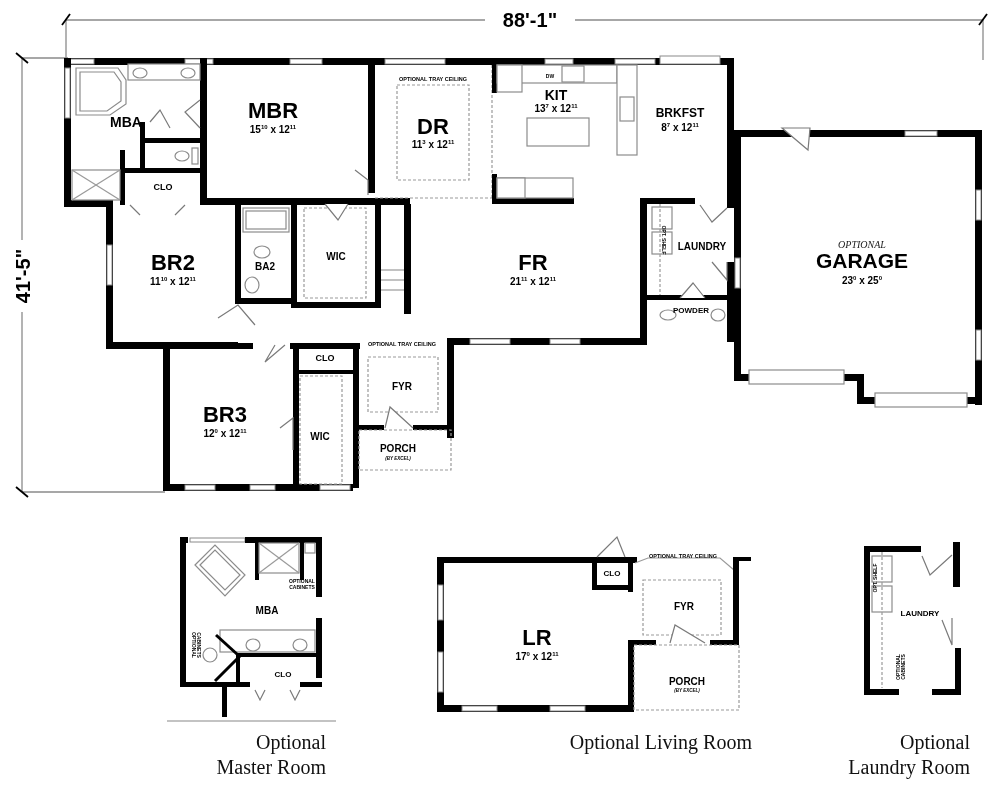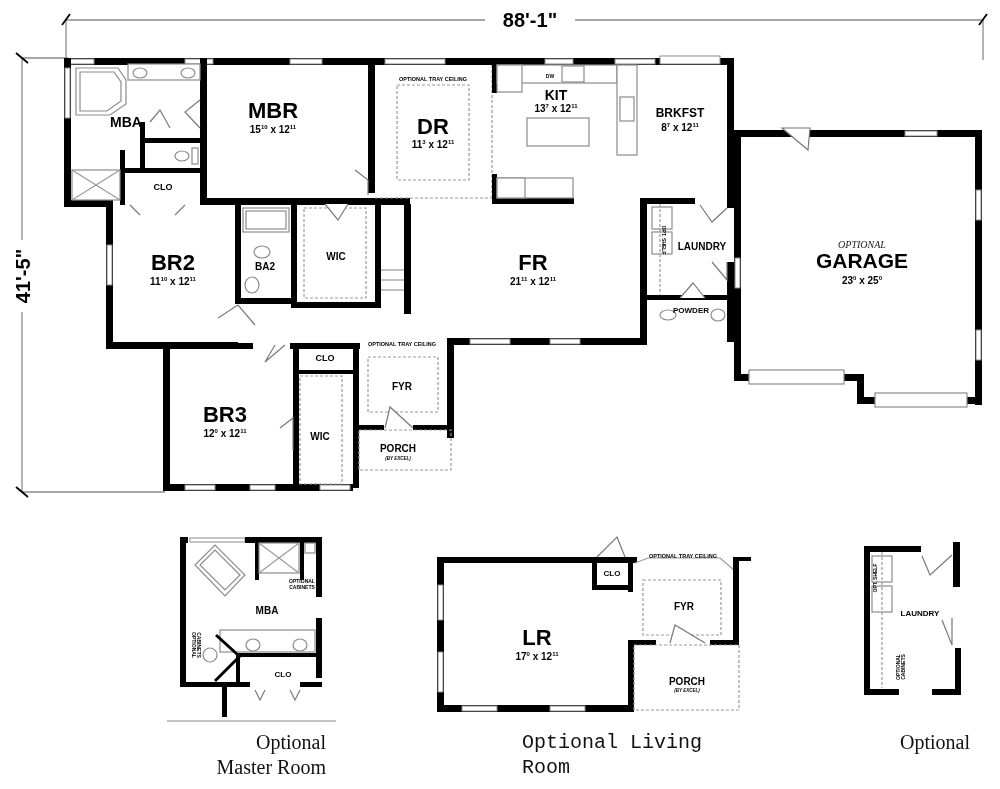--- a/index.html
+++ b/index.html
@@ -308,16 +308,17 @@
     <text class="room-sm" font-size="5" transform="translate(877,578) rotate(-90)">OPT. SHELF</text>
     <text class="room-sm" font-size="5" transform="translate(900,667) rotate(-90)">OPTIONAL</text>
     <text class="room-sm" font-size="5" transform="translate(905,667) rotate(-90)">CABINETS</text>
   </g>
 </svg>
 
 <div class="caption" style="left:200px; top:730px; width:126px; text-align:right;">
   <div>Optional</div>
   <div>Master Room</div>
 </div>
-<div class="caption" style="left:522px; top:730px; width:230px; text-align:left;font-family:Liberation Mono, monospace;">Optional Living Room</div>
+<div class="caption" style="left:522px; top:730px; width:230px; text-align:right;">Optional Living Room</div>
 <div class="caption" style="left:810px; top:730px; width:160px; text-align:right;">
   <div>Optional</div>
+  <div>Laundry Room</div>
 </div>
 
 </body></html>

